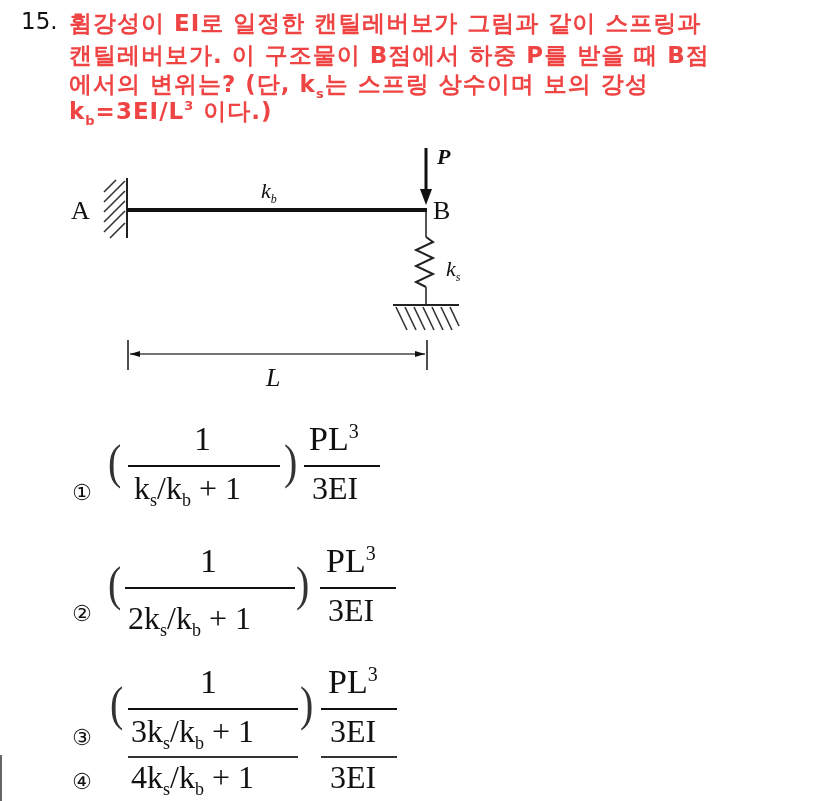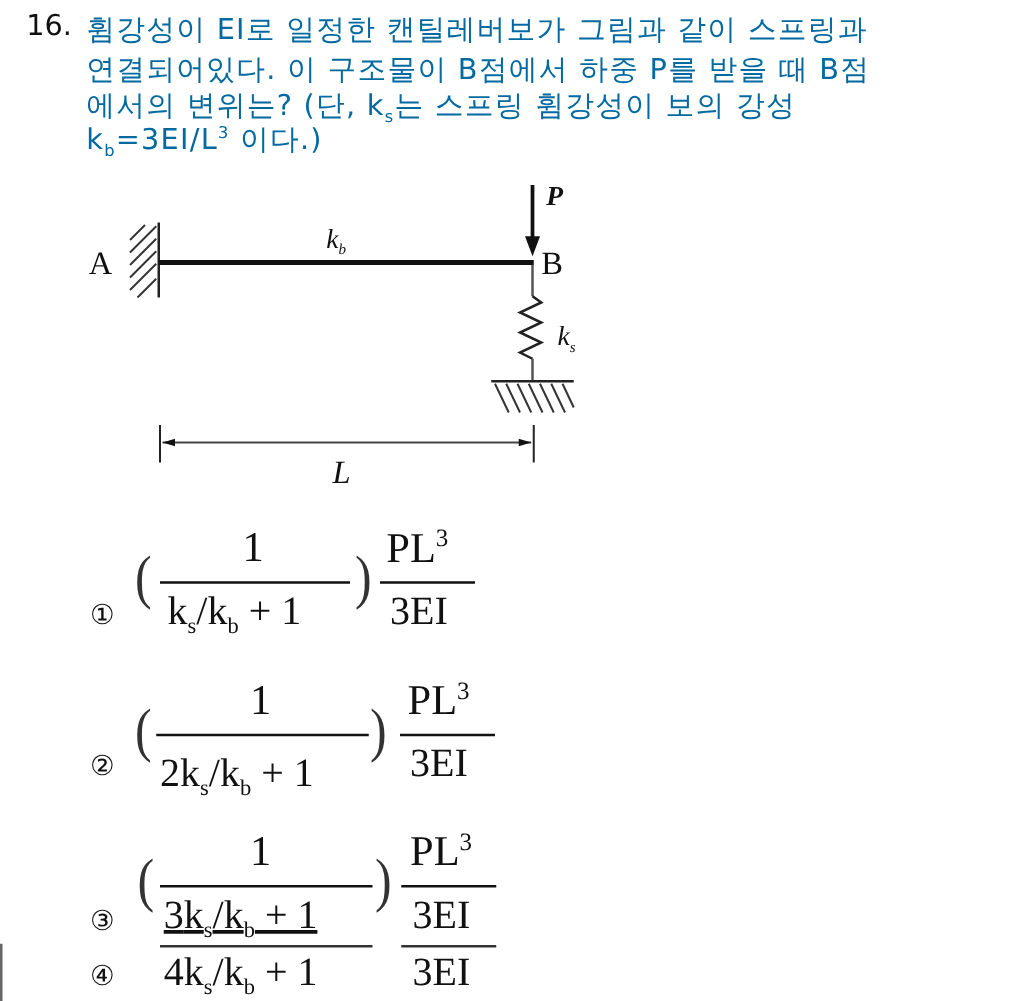--- a/index.html
+++ b/index.html
@@ -1,36 +1,36 @@
 <!DOCTYPE html>
 <html><head>
 <meta charset="utf-8">
 <style>
   html, body { margin:0; padding:0; background:#ffffff; }
   body { width:826px; height:801px; position:relative; overflow:hidden; color:#111; font-family:"DejaVu Sans","Liberation Sans",sans-serif; }
   .q { position:absolute; left:0; top:0; width:826px; }
-  .qline { position:absolute; font-size:23px; letter-spacing:1px; white-space:nowrap; color:#0369a1; }
+  .qline { position:absolute; font-size:23px; letter-spacing:1px; white-space:nowrap; color:#ef4444;font-weight:bold; }
   .qnum { position:absolute; left:21px; top:8px; font-size:23px; }
   sub, sup { font-size:13px; }
   .diagram { position:absolute; left:0; top:0; width:826px; height:801px; }
   .opt { position:absolute; left:0; width:826px; }
   .circ { position:absolute; font-size:22px; font-family:"DejaVu Sans",sans-serif; }
   .math { font-family:"Liberation Serif","DejaVu Serif",serif; position:absolute; color:#111; }
   .bar { position:absolute; height:2px; background:#111; }
   .paren { position:absolute; font-family:"Liberation Serif",serif; font-size:40px; color:#333; transform:scaleY(1.2); }
   .leftline { position:absolute; left:0; top:755px; width:2px; height:46px; background:#666; }
 </style>
 </head>
 <body>
 
 <div class="q">
-  <span class="qnum">16.</span>
+  <span class="qnum">15.</span>
   <div class="qline" style="left:69px;top:8px;">휨강성이 EI로 일정한 캔틸레버보가 그림과 같이 스프링과</div>
-  <div class="qline" style="left:69px;top:40px;">연결되어있다. 이 구조물이 B점에서 하중 P를 받을 때 B점</div>
-  <div class="qline" style="left:69px;top:69px;"><span>에서의 변위는? (단, k</span><sub>s</sub><span>는 스프링 휨강성이 보의 강성</span></div>
+  <div class="qline" style="left:69px;top:40px;">캔틸레버보가. 이 구조물이 B점에서 하중 P를 받을 때 B점</div>
+  <div class="qline" style="left:69px;top:69px;"><span>에서의 변위는? (단, k</span><sub>s</sub><span>는 스프링 상수이며 보의 강성</span></div>
   <div class="qline" style="left:69px;top:96px;"><span>k</span><sub>b</sub><span>=3EI/L</span><sup>3</sup><span> 이다.)</span></div>
 </div>
 
 <div class="diagram">
   <svg width="826" height="801" style="position:absolute;left:0;top:0">
 
     <line x1="127" y1="178" x2="127" y2="238" stroke="#222" stroke-width="2"></line>
     <g stroke="#333" stroke-width="1.6">
       <line x1="104" y1="192" x2="116" y2="180"></line>
       <line x1="104" y1="202" x2="125" y2="181"></line>
@@ -96,21 +96,21 @@
   <span class="math" style="left:326px;top:542px;font-size:34px;"><span>PL</span><sup style="font-size:20px">3</sup></span>
   <div class="bar" style="left:320px;top:587px;width:76px;"></div>
   <span class="math" style="left:328px;top:592px;font-size:32px;">3EI</span>
 </div>
 
 <div class="opt" style="top:0">
   <span class="circ" style="left:72px;top:725px;">③</span>
   <span class="paren" style="left:110px;top:680px;">(</span>
   <span class="math" style="left:200px;top:663px;font-size:34px;">1</span>
   <div class="bar" style="left:128px;top:708px;width:170px;"></div>
-  <span class="math" style="left:131px;top:713px;font-size:32px;text-decoration:underline;"><span>3</span><span>k</span><sub style="font-size:18px">s</sub><span>/k</span><sub style="font-size:18px">b</sub><span> + 1</span></span>
+  <span class="math" style="left:131px;top:713px;font-size:32px;"><span>3</span><span>k</span><sub style="font-size:18px">s</sub><span>/k</span><sub style="font-size:18px">b</sub><span> + 1</span></span>
   <span class="paren" style="left:300px;top:680px;">)</span>
   <span class="math" style="left:328px;top:663px;font-size:34px;"><span>PL</span><sup style="font-size:20px">3</sup></span>
   <div class="bar" style="left:321px;top:708px;width:76px;"></div>
   <span class="math" style="left:330px;top:713px;font-size:32px;">3EI</span>
 </div>
 
 <div class="opt" style="top:0">
   <span class="circ" style="left:72px;top:769px;">④</span>
   <div class="bar" style="left:128px;top:756px;width:170px;height:1.5px;background:#333"></div>
   <span class="math" style="left:131px;top:759px;font-size:32px;"><span>4</span><span>k</span><sub style="font-size:18px">s</sub><span>/k</span><sub style="font-size:18px">b</sub><span> + 1</span></span>

